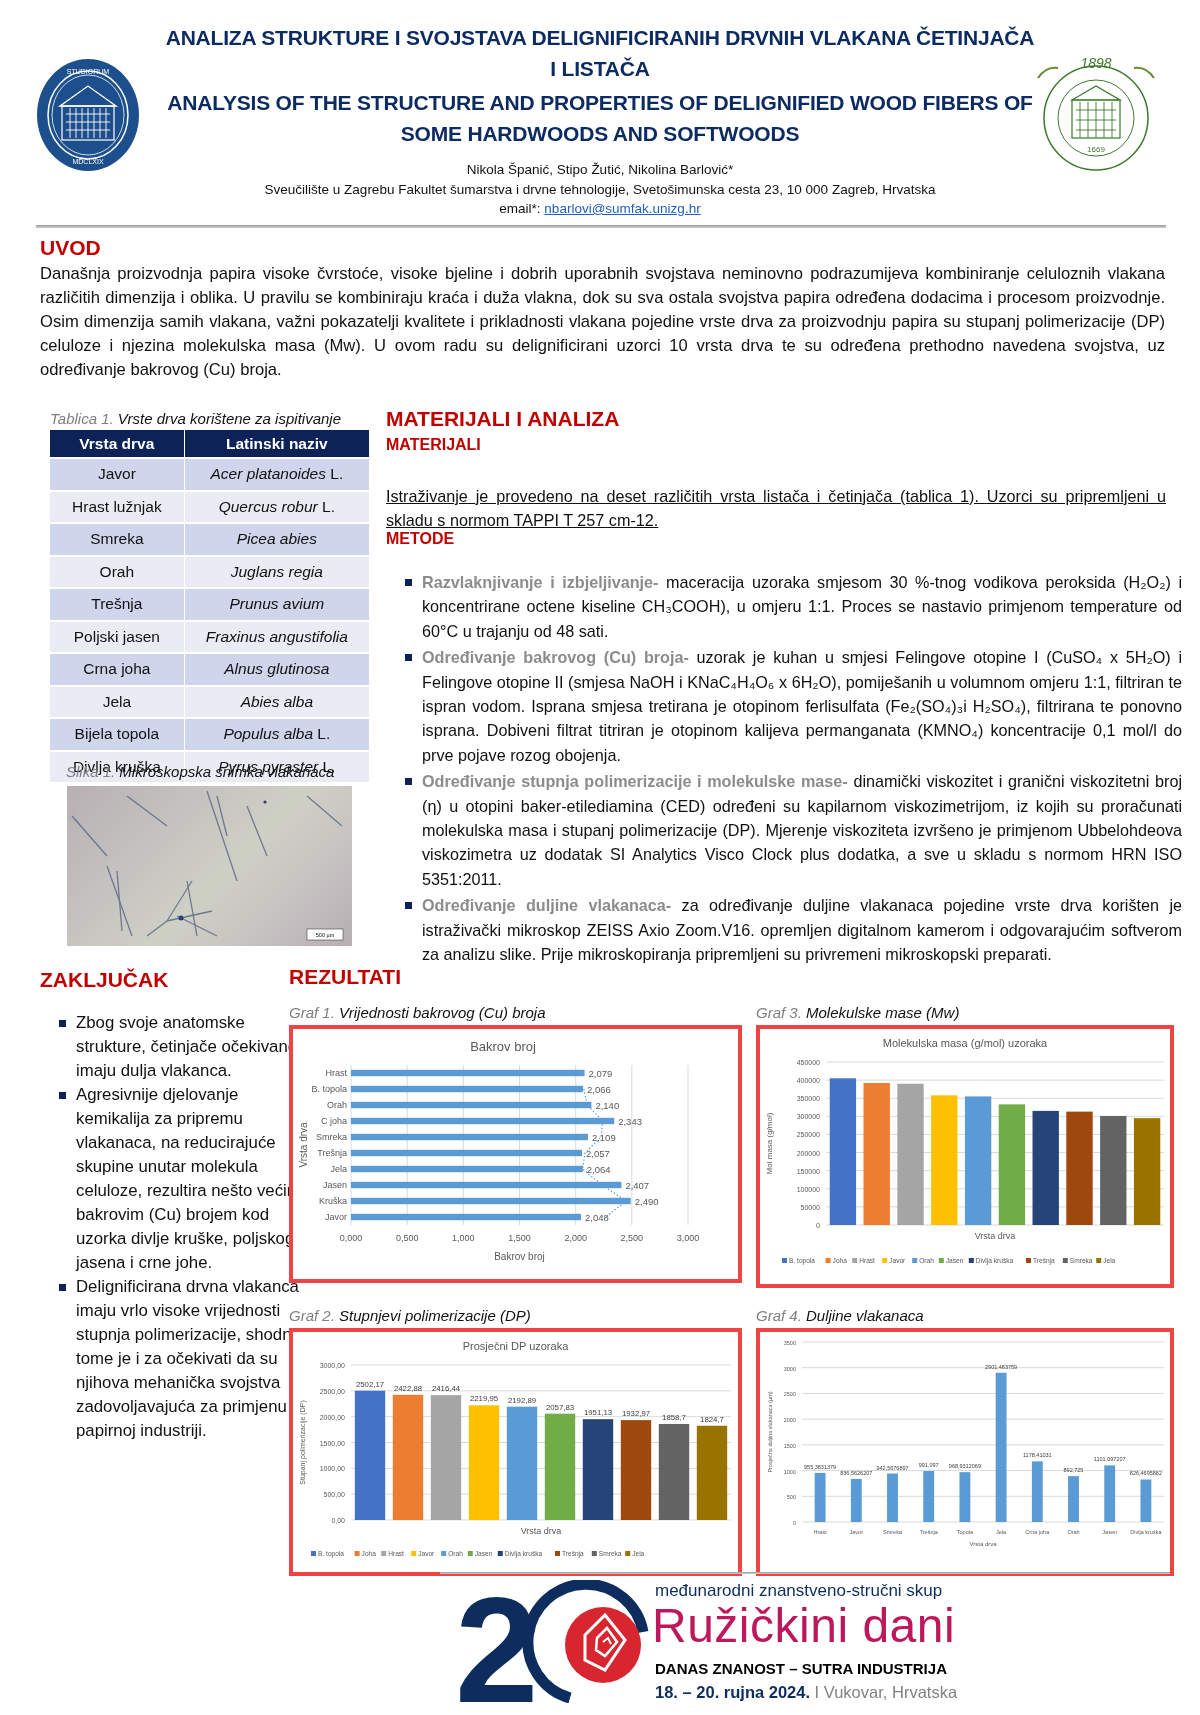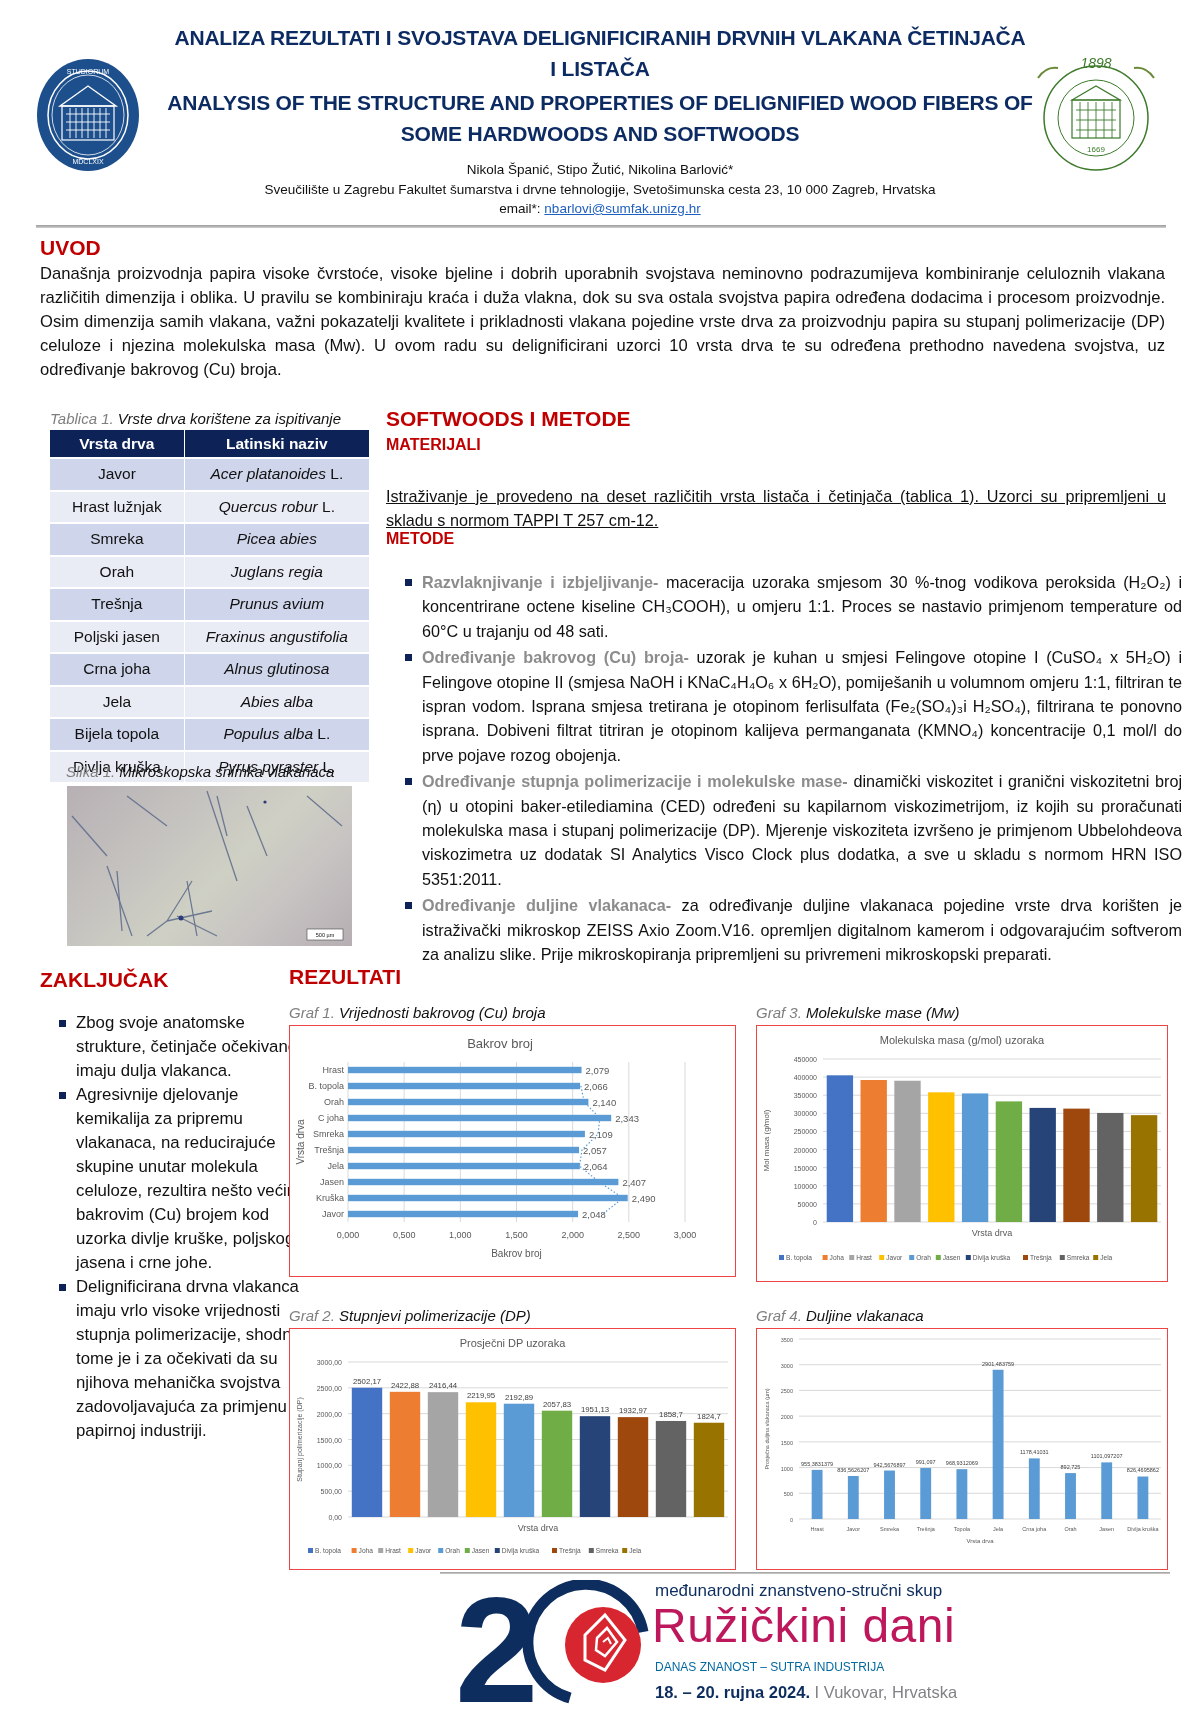--- a/index.html
+++ b/index.html
@@ -18,21 +18,21 @@
   table.species th { background:#0d2357; color:#fff; font-weight:bold; height:25px; border-right:1px solid #fff; }
   table.species td { height:28.5px; text-align:center; border-top:2px solid #fff; border-right:1px solid #fff; }
   table.species tr:nth-child(odd) td { background:#cfd5ea; }
   table.species tr:nth-child(even) td { background:#e9ecf5; }
   table.species td.lat { font-style:italic; }
   ul.bul { list-style:none; margin:16px; padding:0; }
   ul.bul li { position:relative; padding-left:20px; }
   ul.bul li::before { content:""; position:absolute; left:3px; top:9px; width:7px; height:7px; background:#0d2357; }
   ul.bul .lead { color:#8c8c8c; font-weight:bold; }
   .concl { font-size:16.8px; line-height:24px; }
-  .chart-box { position:absolute; border:1px solid #ef4444; background:#fff; }
+  .chart-box { position:absolute; border:4px solid #ef4444; background:#fff; }
   .chart-box svg { display:block; }
   svg text { font-family:"Liberation Sans", sans-serif; }
   .micro { background:linear-gradient(135deg,#b7b0b4 0%, #c6c4c0 35%, #cfd0c4 55%, #c7c3c2 75%, #b6aeb2 100%); overflow:hidden; }
 </style>
 </head>
 <body>
 
 <div class="abs" style="left:36px;top:58px;width:104px;height:114px;">
   <svg width="104" height="114" viewBox="0 0 104 114">
     <ellipse cx="52" cy="57" rx="51" ry="56" fill="#1c4f8c"></ellipse>
@@ -42,21 +42,21 @@
     <rect x="26" y="48" width="52" height="34" fill="none" stroke="#fff" stroke-width="1.2"></rect>
     <g stroke="#fff" stroke-width="0.9" fill="none">
       <path d="M30 56h44M30 64h44M30 72h44"></path>
       <path d="M34 50v30M40 50v30M46 50v30M52 50v30M58 50v30M64 50v30M70 50v30"></path>
     </g>
     <text x="52" y="16" font-size="7" fill="#fff" text-anchor="middle" font-family="Liberation Serif, serif">STUDIORUM</text>
     <text x="52" y="106" font-size="7" fill="#fff" text-anchor="middle" font-family="Liberation Serif, serif">MDCLXIX</text>
   </svg>
 </div>
 
-<div class="abs title-line" style="left:150px;top:22px;width:900px;">ANALIZA REZULTATI I SVOJSTAVA DELIGNIFICIRANIH DRVNIH VLAKANA ČETINJAČA</div>
+<div class="abs title-line" style="left:150px;top:22px;width:900px;">ANALIZA STRUKTURE I SVOJSTAVA DELIGNIFICIRANIH DRVNIH VLAKANA ČETINJAČA</div>
 <div class="abs title-line" style="left:150px;top:53px;width:900px;">I LISTAČA</div>
 <div class="abs title-line" style="left:150px;top:87px;width:900px;">ANALYSIS OF THE STRUCTURE AND PROPERTIES OF DELIGNIFIED WOOD FIBERS OF</div>
 <div class="abs title-line" style="left:150px;top:118px;width:900px;">SOME HARDWOODS AND SOFTWOODS</div>
 
 <div class="abs authors" style="left:150px;top:160px;width:900px;">Nikola Španić, Stipo Žutić, Nikolina Barlović*</div>
 <div class="abs authors" style="left:150px;top:180px;width:900px;">Sveučilište u Zagrebu Fakultet šumarstva i drvne tehnologije, Svetošimunska cesta 23, 10 000 Zagreb, Hrvatska</div>
 <div class="abs authors email" style="left:150px;top:199px;width:900px;">
   <span>email*: </span><a>nbarlovi@sumfak.unizg.hr</a>
 </div>
 
@@ -157,21 +157,21 @@
         <path d="M5 30 L40 70"></path>
         <path d="M60 10 L100 40"></path>
     </g>
     <circle cx="114" cy="132" r="2.5" fill="#2a3b78"></circle>
     <circle cx="198" cy="16" r="1.6" fill="#2a3b78"></circle>
     <rect x="240" y="143" width="36" height="11" fill="#fff" stroke="#444" stroke-width="0.6"></rect>
     <text x="258" y="151" font-size="5.5" text-anchor="middle" fill="#111">500 µm</text>
   </svg>
 </div>
 
-<div class="abs sec-h" style="left:386px;top:407px;">SOFTWOODS I METODE</div>
+<div class="abs sec-h" style="left:386px;top:407px;">MATERIJALI I ANALIZA</div>
 <div class="abs sub-h" style="left:386px;top:436px;">MATERIJALI</div>
 <div class="abs body-text" style="left:386px;top:484px;width:780px;text-decoration:underline;">Istraživanje je provedeno na deset različitih vrsta listača i četinjača (tablica 1). Uzorci su pripremljeni u skladu s normom TAPPI T 257 cm-12.</div>
 <div class="abs sub-h" style="left:386px;top:530px;">METODE</div>
 <ul class="abs bul body-text" id="methods-list" style="left:386px;top:554px;width:780px;line-height:24.4px;">
     <li style="margin-bottom: 2px;"><span class="lead">Razvlaknjivanje i izbjeljivanje-</span><span> maceracija uzoraka smjesom 30 %-tnog vodikova peroksida (H₂O₂) i koncentrirane octene kiseline CH₃COOH), u omjeru 1:1. Proces se nastavio primjenom temperature od 60°C u trajanju od 48 sati.</span></li>
     <li style="margin-bottom: 2px;"><span class="lead">Određivanje bakrovog (Cu) broja-</span><span> uzorak je kuhan u smjesi Felingove otopine I (CuSO₄ x 5H₂O) i Felingove otopine II (smjesa NaOH i KNaC₄H₄O₆ x 6H₂O), pomiješanih u volumnom omjeru 1:1, filtriran te ispran vodom. Isprana smjesa tretirana je otopinom ferlisulfata (Fe₂(SO₄)₃i H₂SO₄), filtrirana te ponovno isprana. Dobiveni filtrat titriran je otopinom kalijeva permanganata (KMNO₄) koncentracije 0,1 mol/l do prve pojave rozog obojenja.</span></li>
     <li style="margin-bottom: 2px;"><span class="lead">Određivanje stupnja polimerizacije i molekulske mase-</span><span> dinamički viskozitet i granični viskozitetni broj (η) u otopini baker-etilediamina (CED) određeni su kapilarnom viskozimetrijom, iz kojih su proračunati molekulska masa i stupanj polimerizacije (DP). Mjerenje viskoziteta izvršeno je primjenom Ubbelohdeova viskozimetra uz dodatak SI Analytics Visco Clock plus dodatka, a sve u skladu s normom HRN ISO 5351:2011.</span></li>
     <li style="margin-bottom: 2px;"><span class="lead">Određivanje duljine vlakanaca-</span><span> za određivanje duljine vlakanaca pojedine vrste drva korišten je istraživački mikroskop ZEISS Axio Zoom.V16. opremljen digitalnom kamerom i odgovarajućim softverom za analizu slike. Prije mikroskopiranja pripremljeni su privremeni mikroskopski preparati.</span></li>
   </ul>
 
@@ -428,16 +428,16 @@
     <text x="0" y="122" font-size="150" font-weight="bold" fill="#0d2d5e" font-family="Liberation Sans, sans-serif" style="letter-spacing:-18px">2</text>
     <path d="M115 118 A58 58 0 1 1 188 52" fill="none" stroke="#0d2d5e" stroke-width="11"></path>
     <circle cx="148" cy="65" r="38" fill="#d7262f"></circle>
     <path d="M130 55 L150 35 L170 60 L150 90 L130 80 Z" fill="none" stroke="#fff" stroke-width="3"></path>
     <path d="M142 58 L152 48 L162 62 L150 76 L141 70 Z" fill="none" stroke="#fff" stroke-width="2.5"></path>
     <path d="M148 62 l5 -4 l3 6" fill="none" stroke="#fff" stroke-width="2"></path>
   </svg>
 </div>
 <div class="abs" style="left:655px;top:1581px;font-size:17px;color:#0d2d5e;">međunarodni znanstveno-stručni skup</div>
 <div class="abs" style="left:652px;top:1598px;font-size:48px;color:#be185d;line-height:56px;letter-spacing:0.5px;">Ružičkini dani</div>
-<div class="abs" style="left:655px;top:1660px;font-size:12px;font-weight:normal;color:#0369a1;">DANAS ZNANOST – SUTRA INDUSTRIJA</div>
+<div class="abs" style="left:655px;top:1660px;font-size:15px;font-weight:bold;color:#000000;">DANAS ZNANOST – SUTRA INDUSTRIJA</div>
 <div class="abs" style="left:655px;top:1683px;font-size:16.5px;">
   <span style="color:#0d2d5e;font-weight:bold;">18. – 20. rujna 2024.</span><span style="color:#808285;"> I </span><span style="color:#808285;text-align:right;">Vukovar, Hrvatska</span>
 </div>
 
 </body></html>

